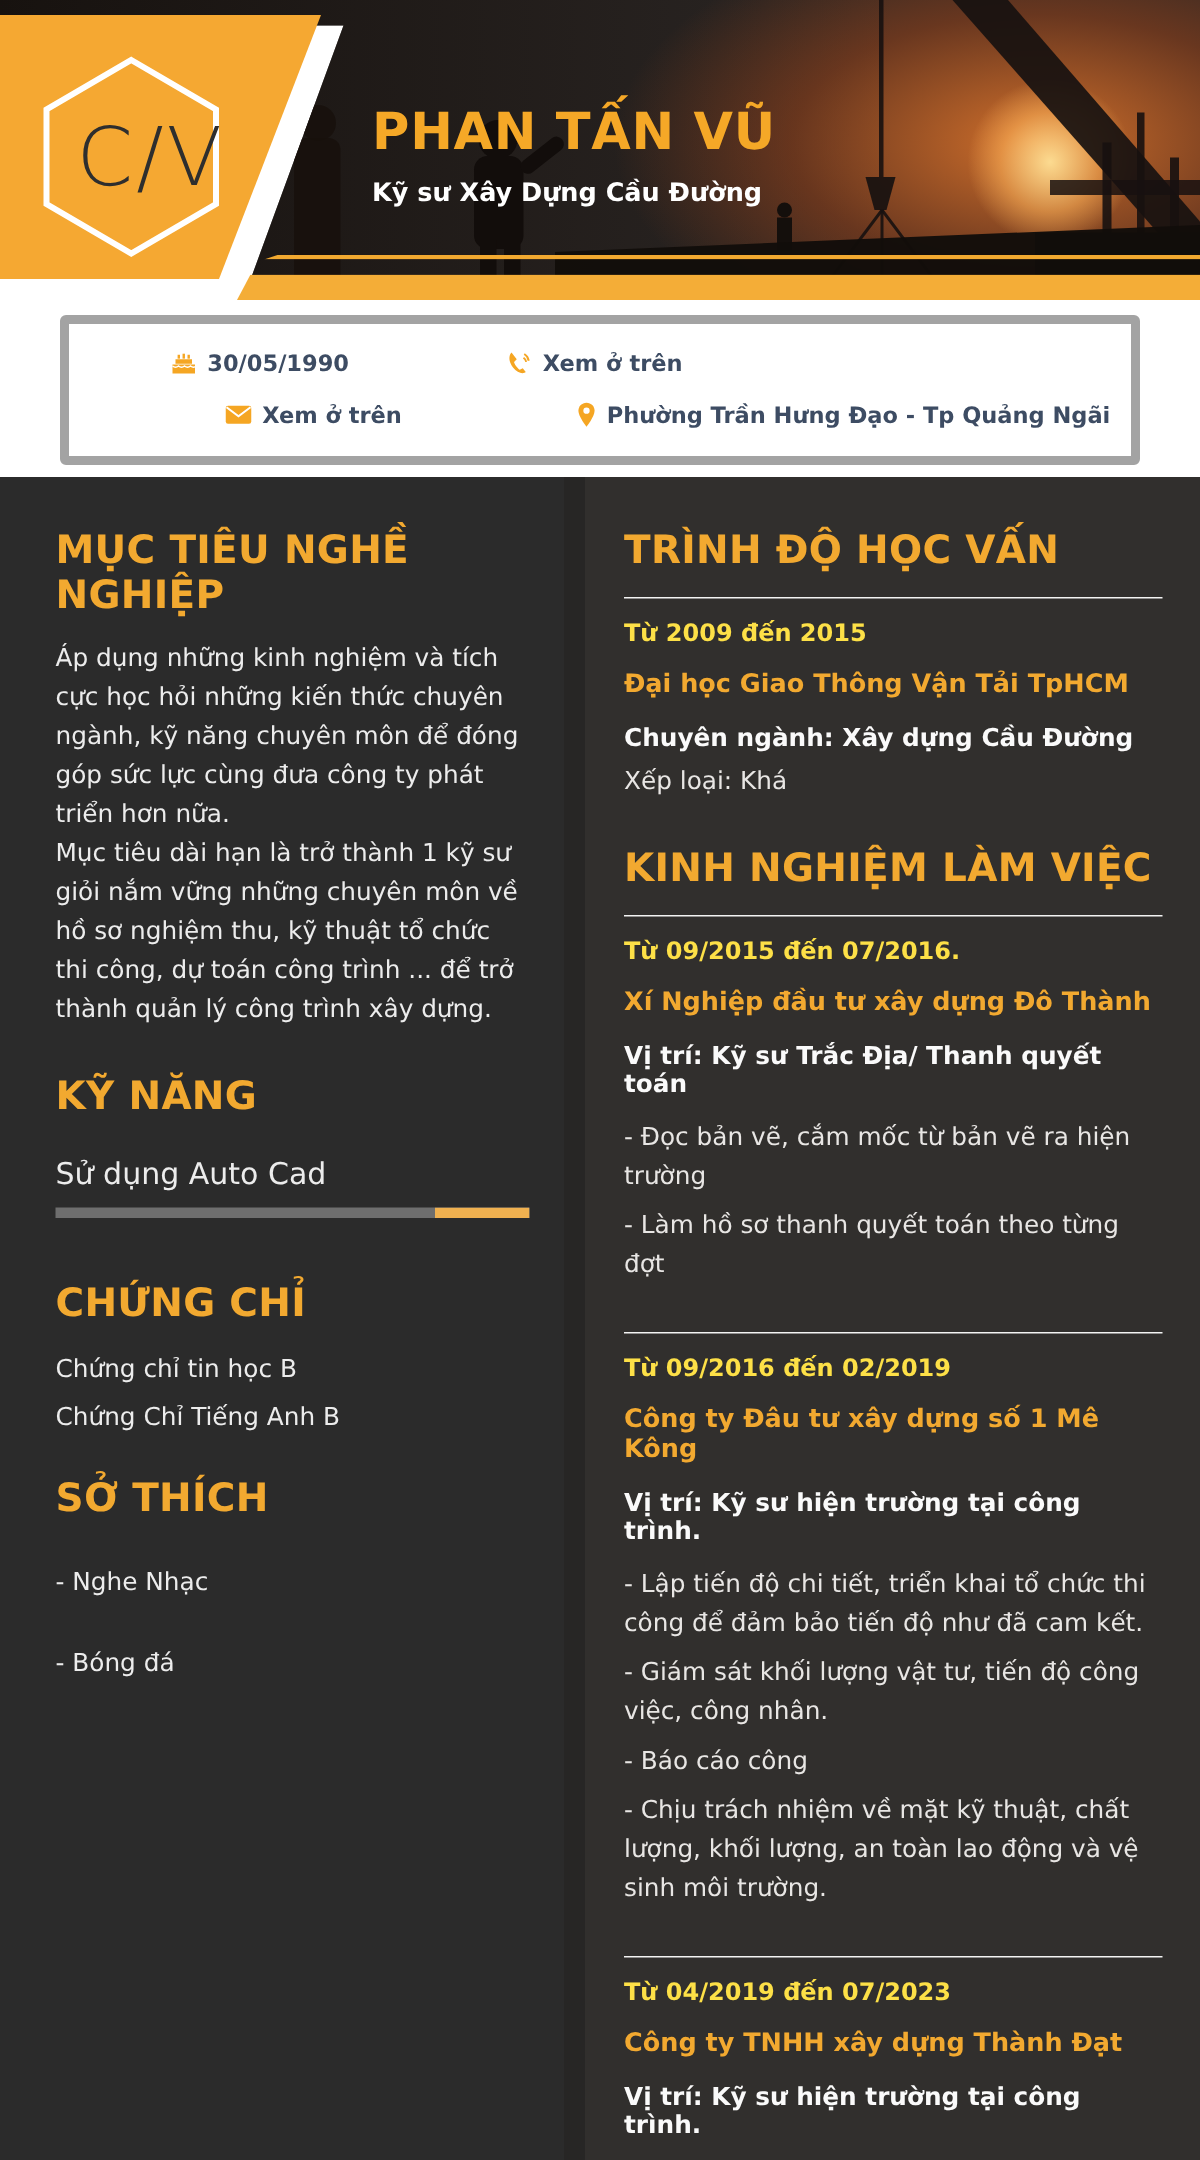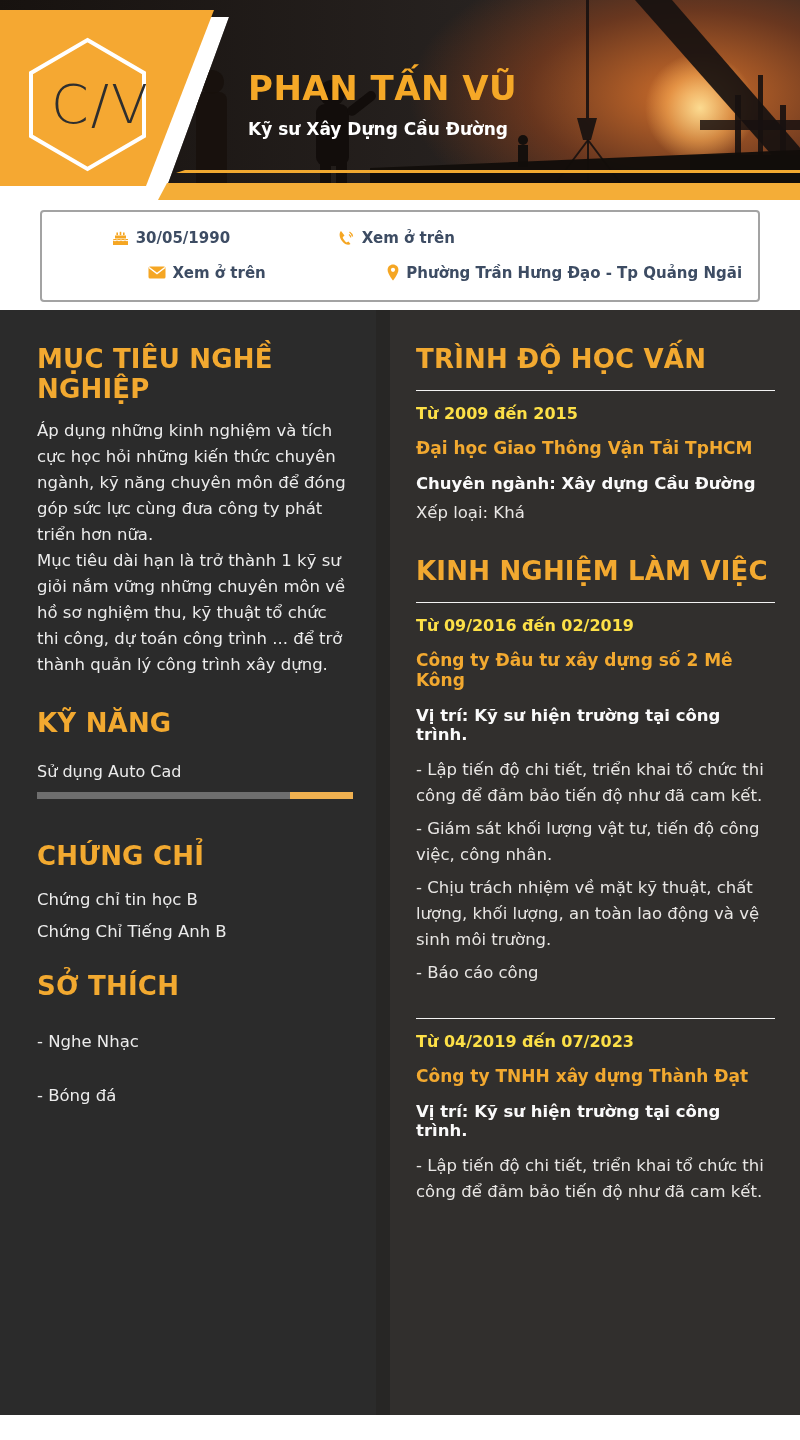--- a/index.html
+++ b/index.html
@@ -22,39 +22,39 @@
     font-size:54px;font-weight:300;color:#2e2e2e;letter-spacing:2px;}
   .name-block{position:absolute;left:248px;top:68px;}
   .cv-name{font-size:34px;font-weight:700;color:#f5a827;letter-spacing:.5px;margin:0;}
   .cv-title{font-size:17px;font-weight:700;color:#ffffff;margin:11px 0 0;}
   .stripe-line{position:absolute;top:170px;left:176px;right:0;height:3px;background:#f2a930;
     clip-path:polygon(9px 0,100% 0,100% 100%,0 100%);}
   .stripe-band{position:absolute;top:183px;left:158px;right:0;height:17px;background:#f4ad37;
     clip-path:polygon(9px 0,100% 0,100% 100%,0 100%);}
 
   
-  .info-card{margin:10px 40px 0;border:2px solid #a3a3a3;border-radius:4px;background:#fff;padding:8px 0 10px;}
+  .info-card{margin:10px 40px 0;border:6px solid #a3a3a3;border-radius:4px;background:#fff;padding:8px 0 10px;}
   .info-row1{display:grid;grid-template-columns:36% 27% 37%;}
   .info-row2{display:grid;grid-template-columns:46% 54%;}
   .info-cell{display:flex;align-items:center;justify-content:center;gap:7px;height:35px;
     color:#3d4c63;font-weight:700;font-size:15px;}
   .info-cell svg{flex:0 0 auto;}
 
   
   .main{display:flex;min-height:1105px;background:#2b2b2b;margin-top:8px;}
   .col-left{width:376px;box-sizing:border-box;padding:34px 23px 40px 37px;background:#2b2b2b;}
   .col-divider{width:14px;background:#272625;}
   .col-right{flex:1;box-sizing:border-box;padding:34px 25px 40px 26px;background:#312f2d;}
 
   h2.section{color:#f2a930;font-size:26px;font-weight:700;margin:0;letter-spacing:.2px;}
 
   .obj-p{color:#ececec;font-size:16.5px;line-height:26px;margin:14px 0 0;}
   .obj-p + .obj-p{margin:0;}
 
-  .skill-label{color:#ececec;font-size:16px;margin:24px 0 11px;}
+  .skill-label{color:#ececec;font-size:20px;margin:24px 0 11px;}
   .skill-bar{height:7px;background:#6e6e6e;display:flex;overflow:hidden;}
   .skill-fill{margin-left:auto;height:100%;background:#f0b150;}
 
   .plain-item{color:#ececec;font-size:16.5px;line-height:26px;margin:6px 0 0;}
   .first-item{margin-top:16px;}
   .hobby-item{margin-top:28px;}
 
   .white-rule{border:0;border-top:1px solid #f3f3f3;margin:16px 0 0;}
   .r-date{font-weight:700;color:#fde047;font-size:16px;margin:13px 0 0;}
   .r-company{font-weight:700;color:#f2a930;font-size:17px;margin:15px 0 0;}
@@ -182,30 +182,38 @@
 
     <h2 class="section">TRÌNH ĐỘ HỌC VẤN</h2>
     <hr class="white-rule">
     <p class="r-date">Từ 2009 đến 2015</p>
     <p class="r-company">Đại học Giao Thông Vận Tải TpHCM</p>
     <p class="r-position">Chuyên ngành: Xây dựng Cầu Đường</p>
     <p class="r-line">Xếp loại: Khá</p>
 
     <h2 class="section" style="margin-top:30px;">KINH NGHIỆM LÀM VIỆC</h2>
 
+    <div class="job">
+      <hr class="white-rule">
+      <p class="r-date">Từ 09/2015 đến 07/2016.</p>
+      <p class="r-company">Xí Nghiệp đầu tư xây dựng Đô Thành</p>
+      <p class="r-position">Vị trí: Kỹ sư Trắc Địa/ Thanh quyết toán</p>
+      <p class="r-line first">- Đọc bản vẽ, cắm mốc từ bản vẽ ra hiện trường</p>
+      <p class="r-line">- Làm hồ sơ thanh quyết toán theo từng đợt</p>
+    </div>
 
     <div class="job">
       <hr class="white-rule">
       <p class="r-date">Từ 09/2016 đến 02/2019</p>
-      <p class="r-company">Công ty Đâu tư xây dựng số 2 Mê Kông</p>
+      <p class="r-company">Công ty Đâu tư xây dựng số 1 Mê Kông</p>
       <p class="r-position">Vị trí: Kỹ sư hiện trường tại công trình.</p>
       <p class="r-line first">- Lập tiến độ chi tiết, triển khai tổ chức thi công để đảm bảo tiến độ như đã cam kết.</p>
       <p class="r-line">- Giám sát khối lượng vật tư, tiến độ công việc, công nhân.</p>
+      <p class="r-line">- Báo cáo công</p>
       <p class="r-line">- Chịu trách nhiệm về mặt kỹ thuật, chất lượng, khối lượng, an toàn lao động và vệ sinh môi trường.</p>
-      <p class="r-line">- Báo cáo công</p>
     </div>
 
     <div class="job">
       <hr class="white-rule">
       <p class="r-date">Từ 04/2019 đến 07/2023</p>
       <p class="r-company">Công ty TNHH xây dựng Thành Đạt</p>
       <p class="r-position">Vị trí: Kỹ sư hiện trường tại công trình.</p>
       <p class="r-line first">- Lập tiến độ chi tiết, triển khai tổ chức thi công để đảm bảo tiến độ như đã cam kết.</p>
 
     </div>

